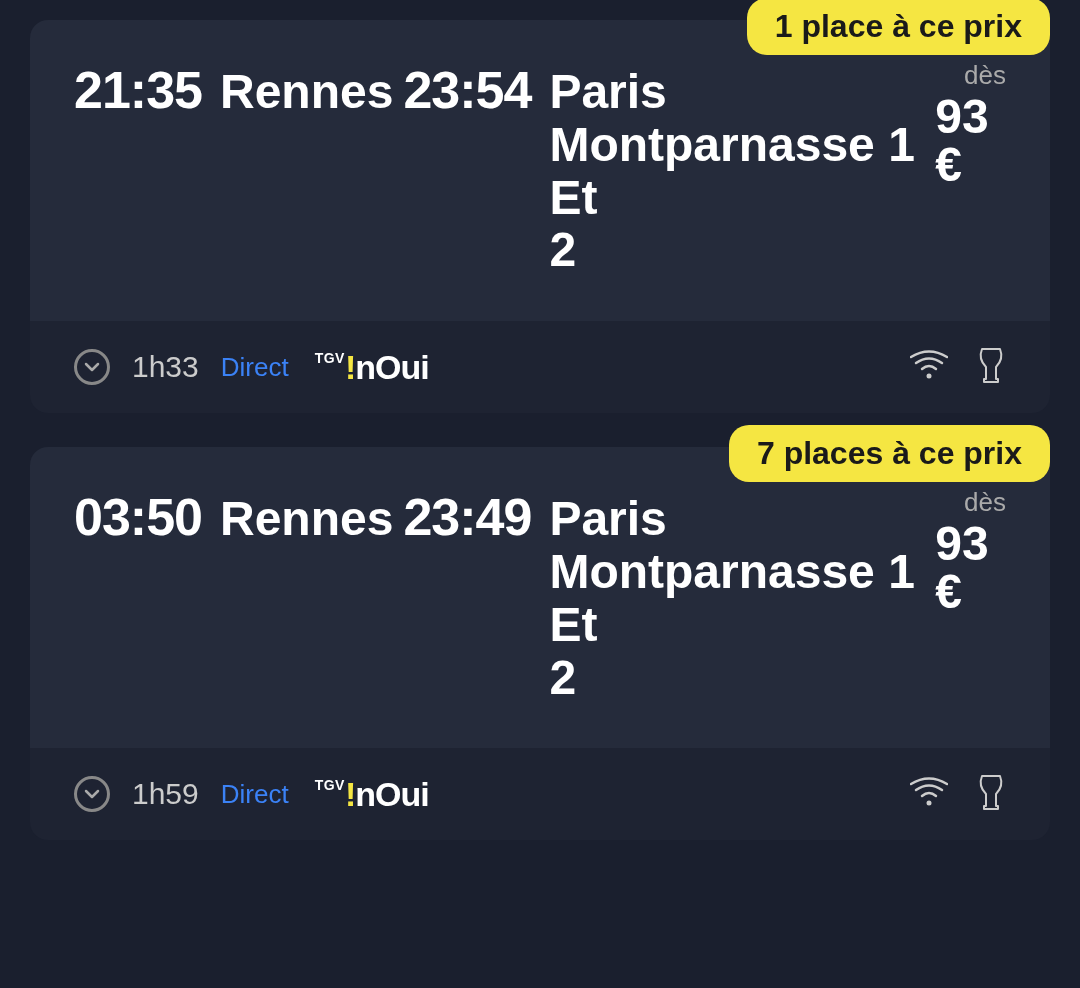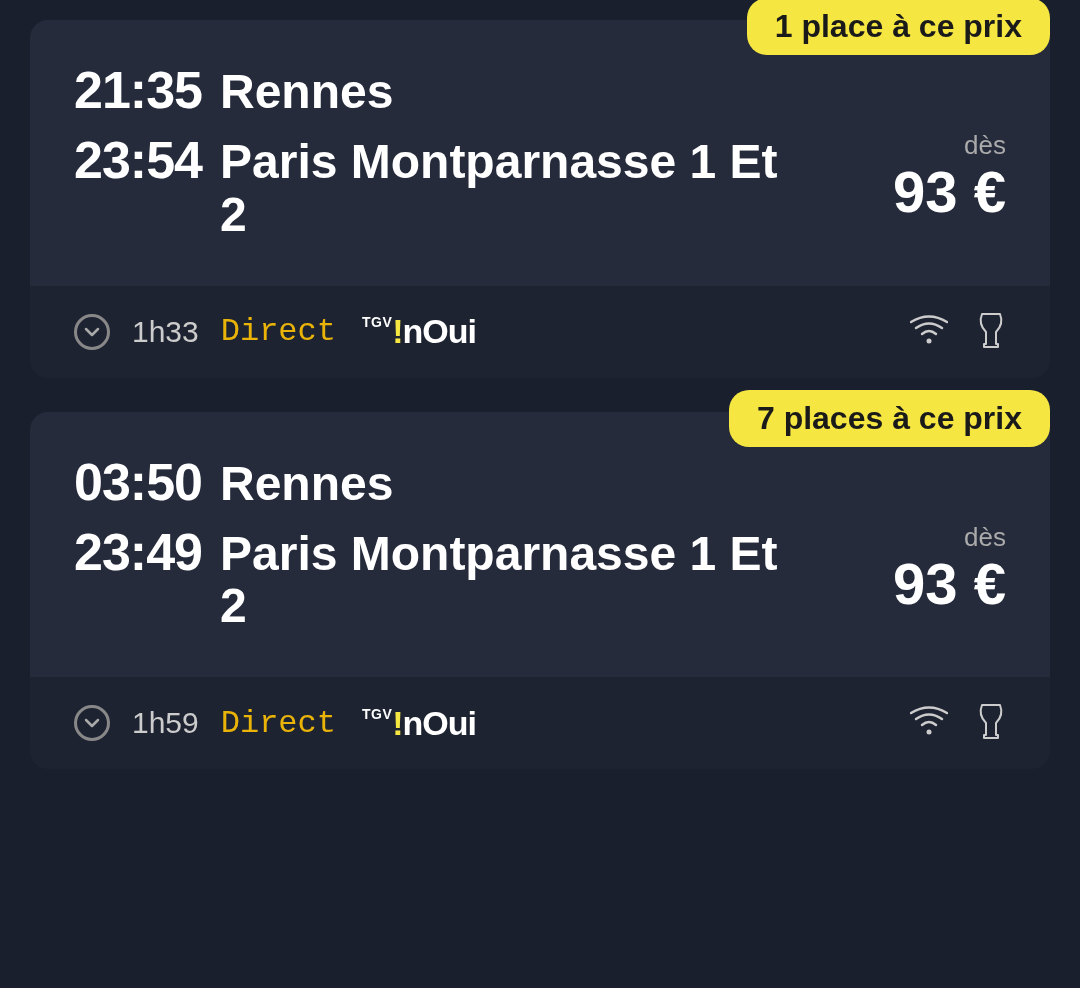--- a/index.html
+++ b/index.html
@@ -37,21 +37,21 @@
 
     .train-card-main {
       background-color: #252b3b;
       border-radius: 18px 18px 0 0;
       padding: 40px 44px 44px 44px;
       width: 100%;
     }
 
     .train-route {
       display: flex;
-      flex-direction: column;
+      flex-direction: row;
       gap: 10px;
     }
 
     .train-row {
       display: flex;
       align-items: flex-start;
       justify-content: space-between;
     }
 
     .train-time-station {
@@ -67,35 +67,34 @@
       letter-spacing: -1px;
     }
 
     .train-station {
       font-size: 48px;
       font-weight: 700;
       color: #ffffff;
     }
 
     .train-price-block {
-      text-align: right;
       display: flex;
       flex-direction: column;
       align-items: flex-end;
     }
 
     .price-des {
       font-size: 26px;
       color: #aaaaaa;
       font-weight: 400;
       margin-bottom: 2px;
     }
 
     .price-value {
-      font-size: 58px;
+      font-size: 48px;
       font-weight: 800;
       color: #ffffff;
       line-height: 1;
     }
 
     .train-station-multi {
       font-size: 48px;
       font-weight: 700;
       color: #ffffff;
       line-height: 1.1;
@@ -127,24 +126,23 @@
       fill: none;
     }
 
     .footer-duration {
       font-size: 30px;
       color: #cccccc;
       font-weight: 500;
     }
 
     .footer-direct {
-      font-size: 32px;
-      color: #eab308;
+      font-size: 26px;
+      color: #3b82f6;
       font-weight: 500;
-      font-family: Liberation Mono, monospace;
     }
 
     .tgv-inoui-logo {
       display: flex;
       align-items: center;
       margin-left: 4px;
     }
 
     .tgv-small {
       font-size: 14px;

